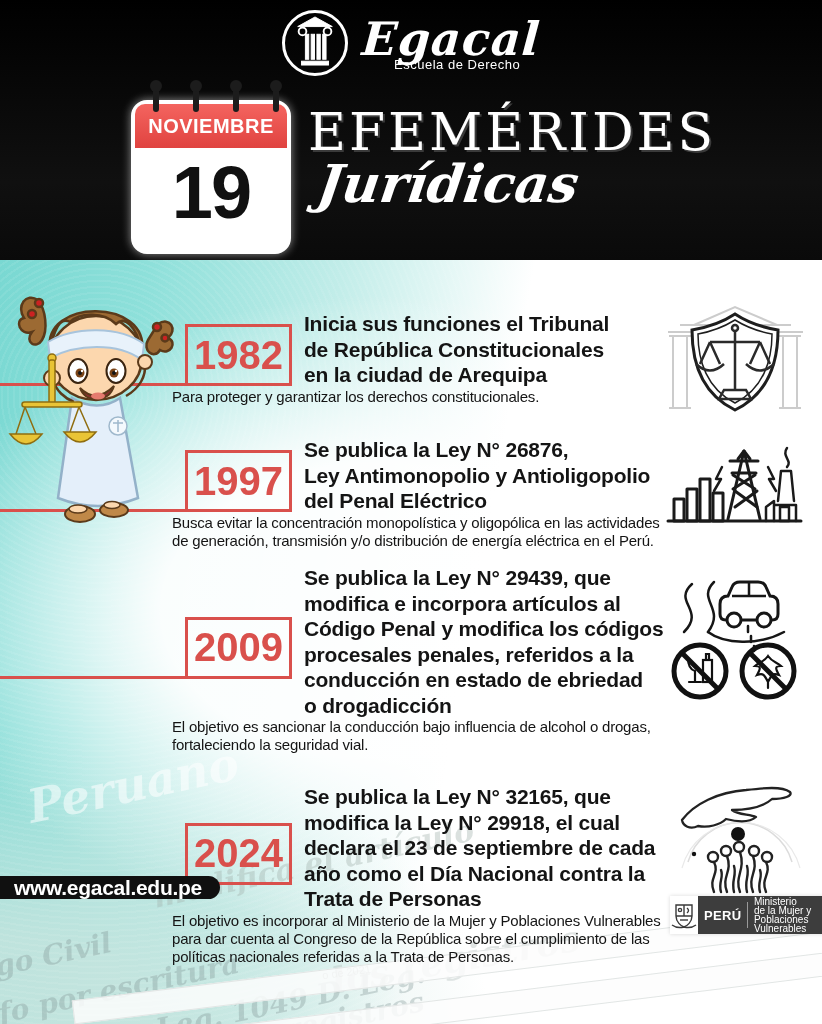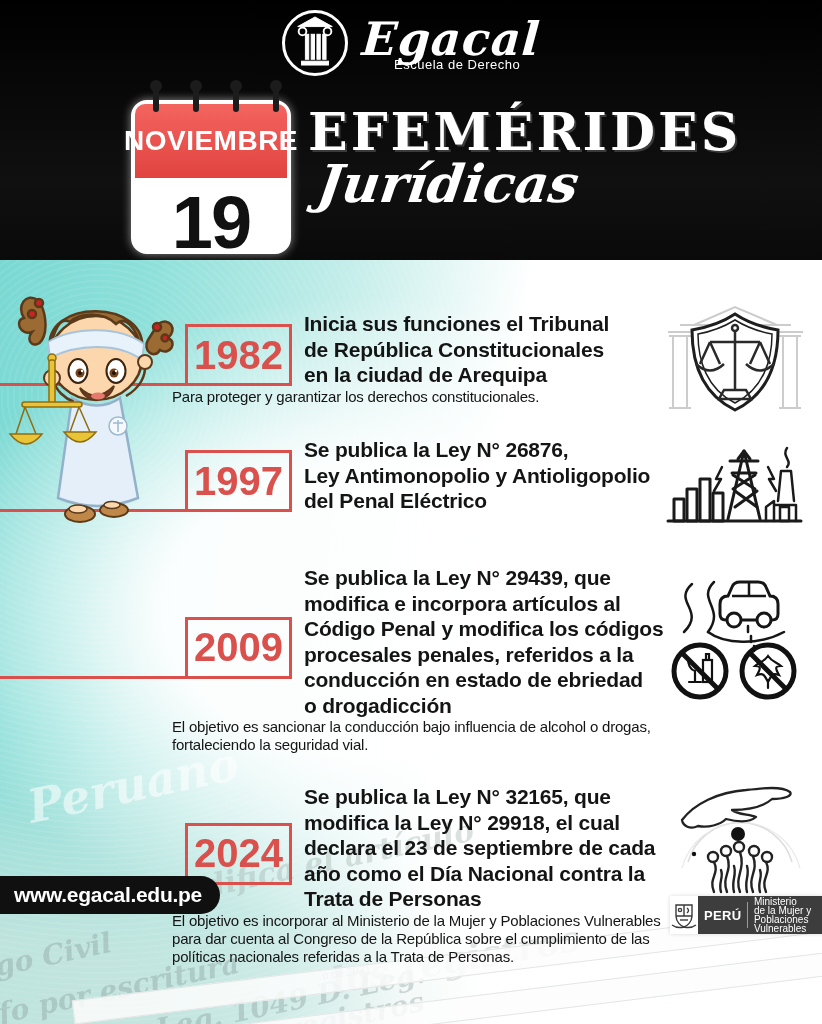--- a/index.html
+++ b/index.html
@@ -25,35 +25,35 @@
     color:#fff; font-family:"DejaVu Serif", serif; font-style:italic; font-weight:bold;
     font-size:46px; line-height:48px; letter-spacing:1px; transform:skewX(-4deg);
   }
   .brand-sub { color:#fff; font-size:13px; letter-spacing:.5px; align-self:flex-end; margin-top:-6px; margin-right:20px; }
   .calendar {
     position:absolute; left:131px; top:100px; width:160px; height:154px;
     background:#fff; border:4px solid #fff; border-radius:16px;
     box-shadow:0 0 10px rgba(255,255,255,.55); overflow:visible;
   }
   .cal-month {
-    height:74px; border-radius:10px 10px 0 0;
+    height:44px; border-radius:10px 10px 0 0;
     background:linear-gradient(180deg,#f4645f 0%,#e04340 100%);
-    color:#fff; font-weight:bold; font-size:28px; letter-spacing:.5px;
+    color:#fff; font-weight:bold; font-size:20px; letter-spacing:.5px;
     display:flex; align-items:center; justify-content:center;
   }
   .cal-day {
     height:88px; display:flex; align-items:center; justify-content:center;
     color:#111; font-weight:bold; font-size:74px; letter-spacing:-2px;
   }
   .pin { position:absolute; top:-16px; width:6px; height:24px; background:#1c1c1c; border-radius:3px; }
   .pin::before { content:''; position:absolute; left:-3px; top:-8px; width:12px; height:12px; background:#1c1c1c; border-radius:50%; }
   .pin.p1{left:18px} .pin.p2{left:58px} .pin.p3{left:98px} .pin.p4{left:138px}
   .title-block { position:absolute; left:308px; top:104px; width:400px; }
   .main-title {
-    color:#fff; font-family:"DejaVu Serif", serif; font-weight:bold;
+    color:#fff; font-family:"DejaVu Serif", serif; font-weight:normal;
     font-size:52px; line-height:56px; letter-spacing:3px;
     text-shadow:2px 2px 0 #3a3a3a;
   }
   .main-subtitle {
     color:#fff; font-family:"DejaVu Serif", serif; font-style:italic; font-weight:bold;
     font-size:52px; line-height:56px; margin-top:-4px; padding-left:10px; transform:skewX(-8deg);
   }
   
   .content-bg {
     position:absolute; left:0; top:258px; width:822px; height:766px;
@@ -103,21 +103,21 @@
   
   .icon-abs { position:absolute; z-index:3; }
   .ic1 { left:658px; top:300px; }
   .ic2 { left:666px; top:443px; }
   .ic3 { left:662px; top:572px; }
   .ic4 { left:674px; top:780px; }
   
   .mascot { position:absolute; left:8px; top:272px; z-index:6; }
   
   .website {
-    position:absolute; left:0; top:876px; height:38px; min-width:192px; z-index:7;
+    position:absolute; left:0; top:876px; height:23px; min-width:192px; z-index:7;
     background:#101010; border-radius:0 19px 19px 0;
     color:#fff; font-weight:bold; font-size:21px; letter-spacing:-0.3px;
     display:flex; align-items:center; padding:0 18px 0 14px;
   }
   .ministry { position:absolute; left:670px; top:896px; height:38px; display:flex; align-items:stretch; z-index:5; background:#fff; box-shadow:0 0 4px rgba(0,0,0,.15); }
   .ministry-shield { width:38px; background:#fff; display:flex; align-items:center; justify-content:center; }
   .ministry-bar { background:#3d3d3d; display:flex; align-items:center; padding:0 6px; gap:6px; }
   .ministry-country { color:#fff; font-weight:bold; font-size:13px; letter-spacing:.3px; }
   .ministry-sep { width:1px; height:26px; background:#9a9a9a; }
   .ministry-name { color:#fff; font-size:10px; line-height:9px; white-space:pre-line; }
@@ -245,20 +245,22 @@
     <div class="event-desc">Para proteger y garantizar los derechos constitucionales.</div>
   </div>
 
   <div class="event e2">
     <div class="event-row">
       <div class="year-badge">1997</div>
       <div class="event-title">Se publica la Ley N° 26876,
 Ley Antimonopolio y Antioligopolio
 del Penal Eléctrico</div>
     </div>
+    <div class="event-desc">Busca evitar la concentración monopolística y oligopólica en las actividades
+de generación, transmisión y/o distribución de energía eléctrica en el Perú.</div>
   </div>
 
   <div class="event e3">
     <div class="event-row">
       <div class="year-badge">2009</div>
       <div class="event-title">Se publica la Ley N° 29439, que
 modifica e incorpora artículos al
 Código Penal y modifica los códigos
 procesales penales, referidos a la
 conducción en estado de ebriedad

